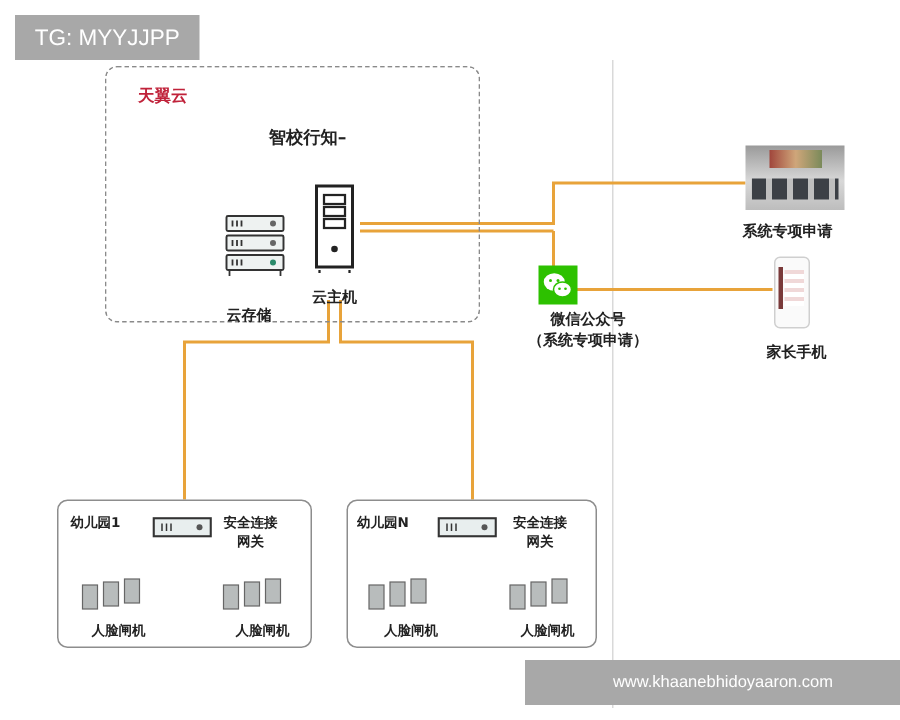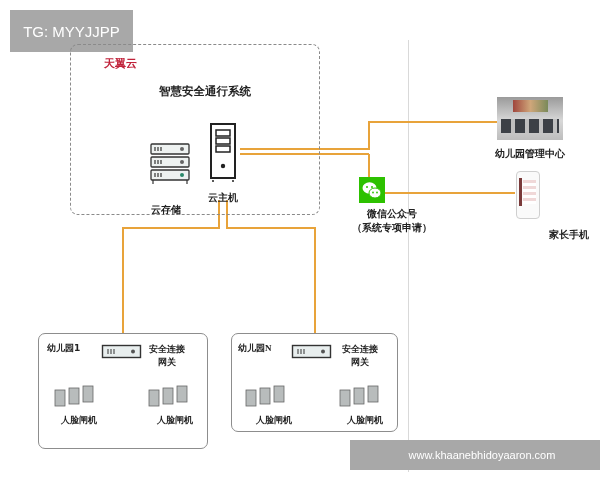--- a/index.html
+++ b/index.html
@@ -11,21 +11,21 @@
   .lbl { font-size:10px; font-weight:bold; color:#222; white-space:nowrap; text-align:center; }
   .brand { color:#c0223a; font-size:11px; font-weight:bold; }
   .title { font-size:11.5px; font-weight:bold; text-align:center; line-height:17px; }
   .divider { left:408px; top:40px; width:1px; height:432px; background:#d9d9d9; }
   .kg-box { border:1.5px solid #8d8d8d; border-radius:7px; box-sizing:border-box; background:#fff; }
   svg { overflow:visible; }
 </style>
 </head>
 <body>
 
-<div class="abs badge" style="left:10px;top:10px;width:123px;height:42px;text-align:right;">
+<div class="abs badge" style="left:10px;top:10px;width:123px;height:30px;text-align:right;">
   <span>TG: MYYJJPP</span>
 </div>
 
 <div class="abs divider"></div>
 
 <svg class="abs" style="left:0;top:0;" width="600" height="480">
   <g fill="none" stroke="#e8a33a" stroke-width="2">
 
     <polyline points="240,149 369,149 369,122 497,122"></polyline>
     <polyline points="240,154 369,154"></polyline>
@@ -37,23 +37,23 @@
 
     <polyline points="118,368 118,378 90,378 90,386"></polyline>
     <polyline points="128,368 128,378 153,378 153,386"></polyline>
 
     <polyline points="307,368 307,378 282,378 282,386"></polyline>
     <polyline points="318,368 318,378 343,378 343,386"></polyline>
   </g>
 </svg>
 
 <div class="abs cloud-box"></div>
-<div class="abs brand" style="left:104px;top:56px;">天翼云</div>
+<div class="abs brand" style="left:92px;top:56px;">天翼云</div>
 <div class="abs title" style="left:140px;top:83px;width:130px;">
-  <div>智慧安全通行系统</div>
+  <div>智校行知–</div>
 </div>
 
 <svg class="abs" style="left:150px;top:143px;" width="42" height="42">
   <g stroke="#333" stroke-width="1.3" fill="#eef2f1">
     <rect x="1" y="1" width="38" height="10" rx="1"></rect>
     <rect x="1" y="14" width="38" height="10" rx="1"></rect>
     <rect x="1" y="27" width="38" height="10" rx="1"></rect>
   </g>
   <g stroke="#333" stroke-width="1.2">
     <line x1="5" y1="4" x2="5" y2="8"></line>
@@ -97,29 +97,29 @@
 </div>
 <div class="abs lbl" style="left:336px;top:207px;width:72px;line-height:14px;margin-left:20px;">
   <div>微信公众号</div>
   <div style="margin-left:-4px;">（系统专项申请）</div>
 </div>
 
 <div class="abs" style="left:497px;top:97px;width:66px;height:43px;background:linear-gradient(#9a9a9a,#d8d8d8 55%,#bdbdbd);">
   <div style="position:absolute;left:16px;top:3px;width:35px;height:12px;background:linear-gradient(90deg,#a0463c,#cfa67a,#7a8a5a);"></div>
   <div style="position:absolute;left:4px;top:22px;width:58px;height:14px;background:repeating-linear-gradient(90deg,#3c4046 0 10px,#bfbfbf 10px 14px);"></div>
 </div>
-<div class="abs lbl" style="left:495px;top:147px;">幼儿园管理中心</div>
+<div class="abs lbl" style="left:495px;top:147px;">系统专项申请</div>
 
 <div class="abs" style="left:516px;top:171px;width:22px;height:46px;border:1px solid #cfcfcf;border-radius:4px;background:#fafafa;">
   <div style="position:absolute;left:2px;top:6px;width:3px;height:28px;background:#7a3a3a;"></div>
   <div style="position:absolute;left:6px;top:8px;width:13px;height:24px;background:repeating-linear-gradient(#f0d8d8 0 3px,#fff 3px 6px);"></div>
 </div>
-<div class="abs lbl" style="left:511px;top:228px;margin-left:38px;">家长手机</div>
+<div class="abs lbl" style="left:511px;top:228px;">家长手机</div>
 
-<div class="abs kg-box" style="left:38px;top:333px;width:170px;height:116px;">
+<div class="abs kg-box" style="left:38px;top:333px;width:170px;height:99px;">
   <div class="abs lbl" style="left:8px;top:8px;font-size:9px;">幼儿园1</div>
   <svg class="abs" style="left:63px;top:11px;" width="40" height="14">
     <rect x="0.5" y="0.5" width="38" height="12" fill="#e8eeee" stroke="#333" stroke-width="1.4"></rect>
     <line x1="6" y1="4" x2="6" y2="9" stroke="#333"></line>
       <line x1="9" y1="4" x2="9" y2="9" stroke="#333"></line>
       <line x1="12" y1="4" x2="12" y2="9" stroke="#333"></line>
     <circle cx="31" cy="6.5" r="2" fill="#555"></circle>
   </svg>
   <div class="abs lbl" style="left:110px;top:9px;font-size:9px;line-height:13px;">
     <div>安全连接</div>
@@ -136,21 +136,21 @@
     <g fill="#b8bcbc" stroke="#666" stroke-width="0.8">
       <rect x="2" y="6" width="10" height="16"></rect>
         <rect x="16" y="4" width="10" height="16"></rect>
         <rect x="30" y="2" width="10" height="16"></rect>
     </g>
   </svg>
   <div class="abs lbl" style="left:22px;top:80px;font-size:9px;">人脸闸机</div>
   <div class="abs lbl" style="left:118px;top:80px;font-size:9px;">人脸闸机</div>
 </div>
 
-<div class="abs kg-box" style="left:231px;top:333px;width:167px;height:99px;font-family:Liberation Serif, serif;">
+<div class="abs kg-box" style="left:231px;top:333px;width:167px;height:99px;">
   <div class="abs lbl" style="left:6px;top:8px;font-size:9px;">幼儿园N</div>
   <svg class="abs" style="left:60px;top:11px;" width="40" height="14">
     <rect x="0.5" y="0.5" width="38" height="12" fill="#e8eeee" stroke="#333" stroke-width="1.4"></rect>
     <line x1="6" y1="4" x2="6" y2="9" stroke="#333"></line>
       <line x1="9" y1="4" x2="9" y2="9" stroke="#333"></line>
       <line x1="12" y1="4" x2="12" y2="9" stroke="#333"></line>
     <circle cx="31" cy="6.5" r="2" fill="#555"></circle>
   </svg>
   <div class="abs lbl" style="left:110px;top:9px;font-size:9px;line-height:13px;">
     <div>安全连接</div>

